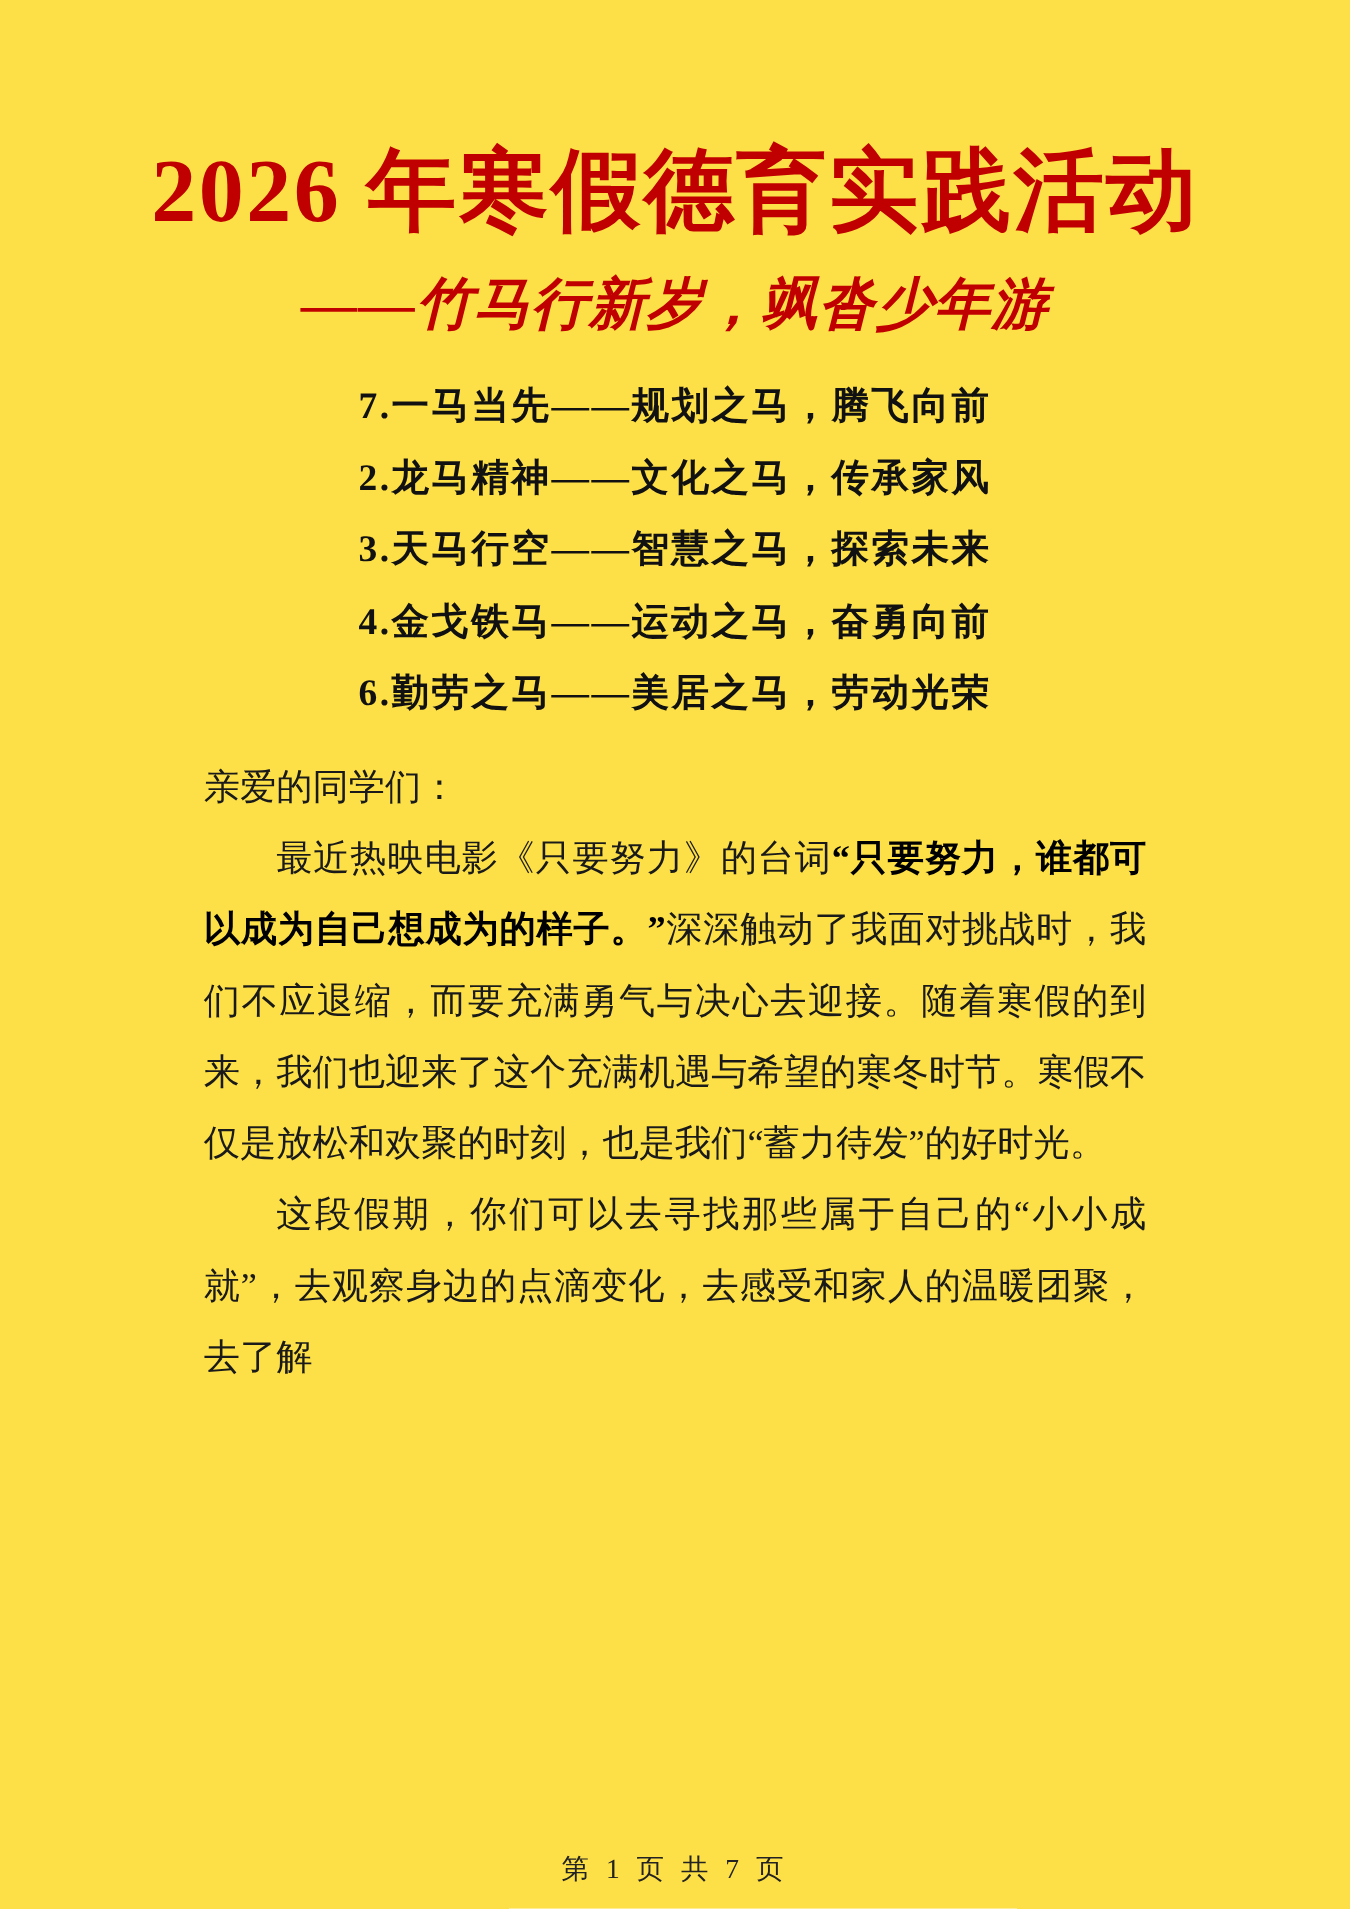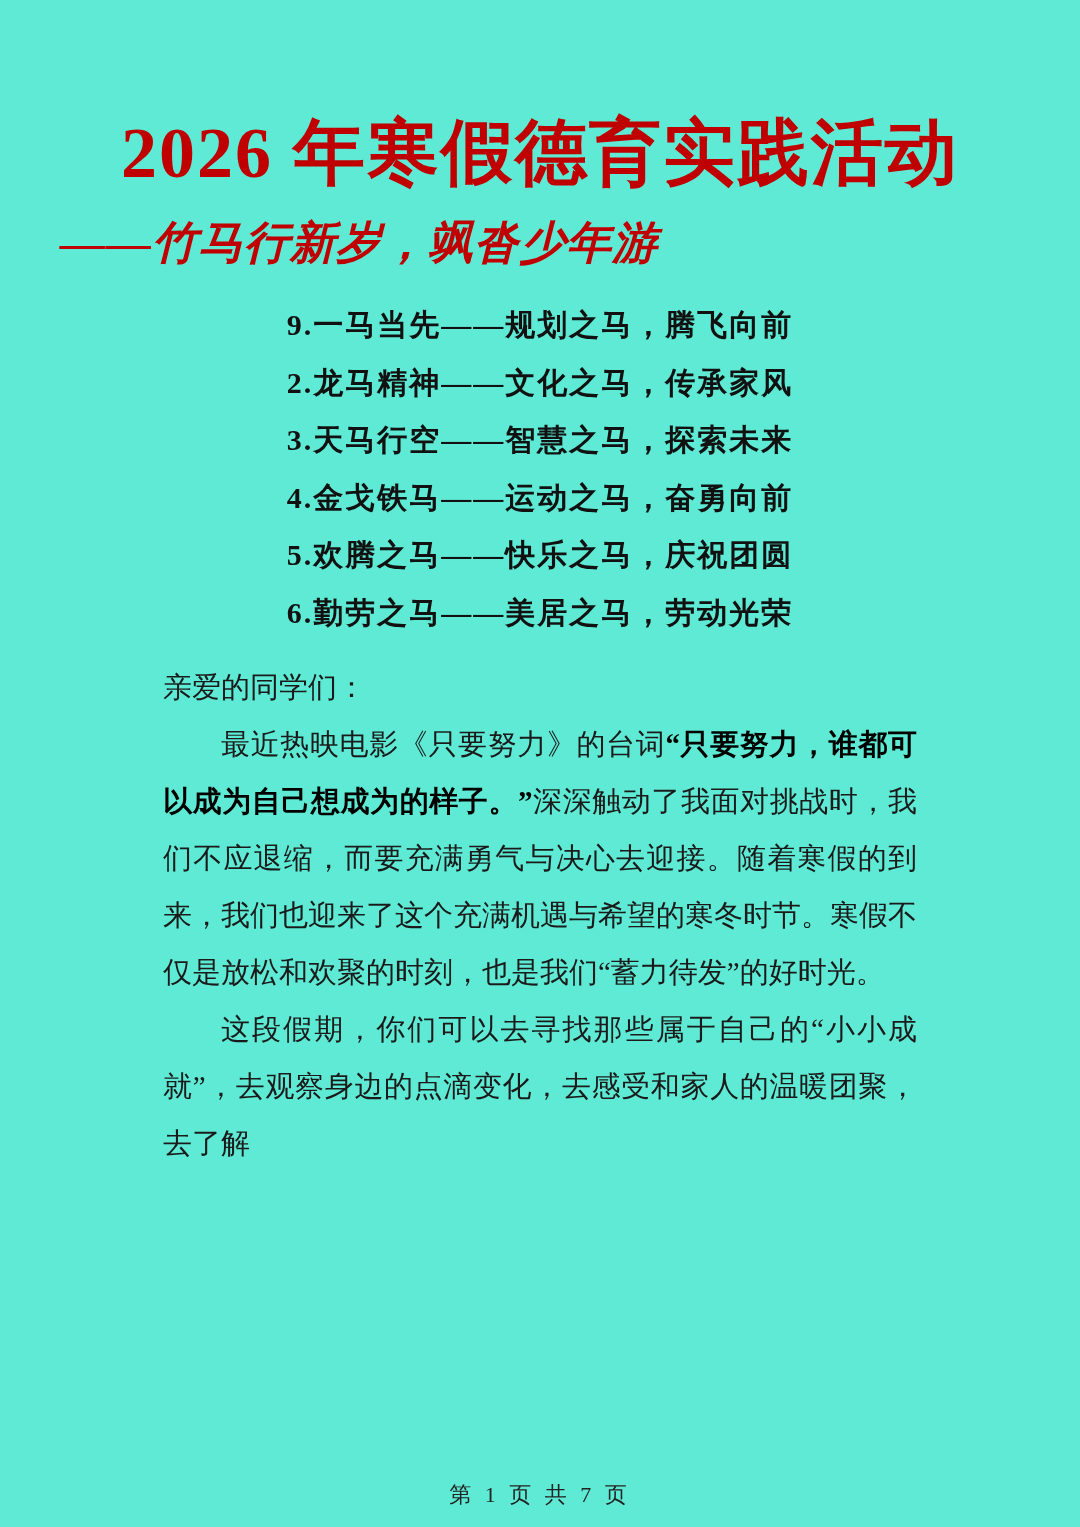--- a/index.html
+++ b/index.html
@@ -5,37 +5,38 @@
   html, body {
     margin: 0;
     padding: 0;
     background: #ffffff;
   }
   .page {
     position: relative;
     width: 1080px;
     height: 1527px;
     margin: 0 auto;
-    background: #5eead4;
+    background: #fde047;
     overflow: hidden;
     font-family: "Liberation Serif", "DejaVu Serif", serif;
     color: #1a1a1a;
   }
   .title {
     margin: 108px 60px 0 60px;
     text-align: center;
     font-family: "Liberation Serif", "DejaVu Serif", serif;
     font-size: 72px;
     font-weight: 700;
     line-height: 1.25;
     color: #c00000;
     letter-spacing: 2px;
   }
   .subtitle {
     margin: 18px 60px 0 60px;
+    text-align: center;
     font-family: "Liberation Serif", "DejaVu Serif", serif;
     font-size: 45px;
     font-weight: 700;
     font-style: italic;
     line-height: 1.2;
     color: #c00000;
     letter-spacing: 1px;
   }
   .theme-list {
     margin: 26px 0 0 0;
@@ -81,25 +82,24 @@
 </head>
 <body>
 
 <div class="page">
 
   <h1 class="title">2026 年寒假德育实践活动</h1>
 
   <h2 class="subtitle">——竹马行新岁，飒沓少年游</h2>
 
   <div class="theme-list">
-    <div class="theme-item">9.一马当先——规划之马，腾飞向前</div>
+    <div class="theme-item">7.一马当先——规划之马，腾飞向前</div>
     <div class="theme-item">2.龙马精神——文化之马，传承家风</div>
     <div class="theme-item">3.天马行空——智慧之马，探索未来</div>
     <div class="theme-item">4.金戈铁马——运动之马，奋勇向前</div>
-    <div class="theme-item">5.欢腾之马——快乐之马，庆祝团圆</div>
     <div class="theme-item">6.勤劳之马——美居之马，劳动光荣</div>
   </div>
 
   <div class="doc-body">
 
     <p class="salutation">亲爱的同学们：</p>
 
     <p class="para"><span>最近热映电影《只要努力》的台词</span><span class="bold">“只要努力，谁都可以成为自己想成为的样子。”</span><span>深深触动了我面对挑战时，我们不应退缩，而要充满勇气与决心去迎接。随着寒假的到来，我们也迎来了这个充满机遇与希望的寒冬时节。寒假不仅是放松和欢聚的时刻，也是我们“蓄力待发”的好时光。</span></p>
 
 

